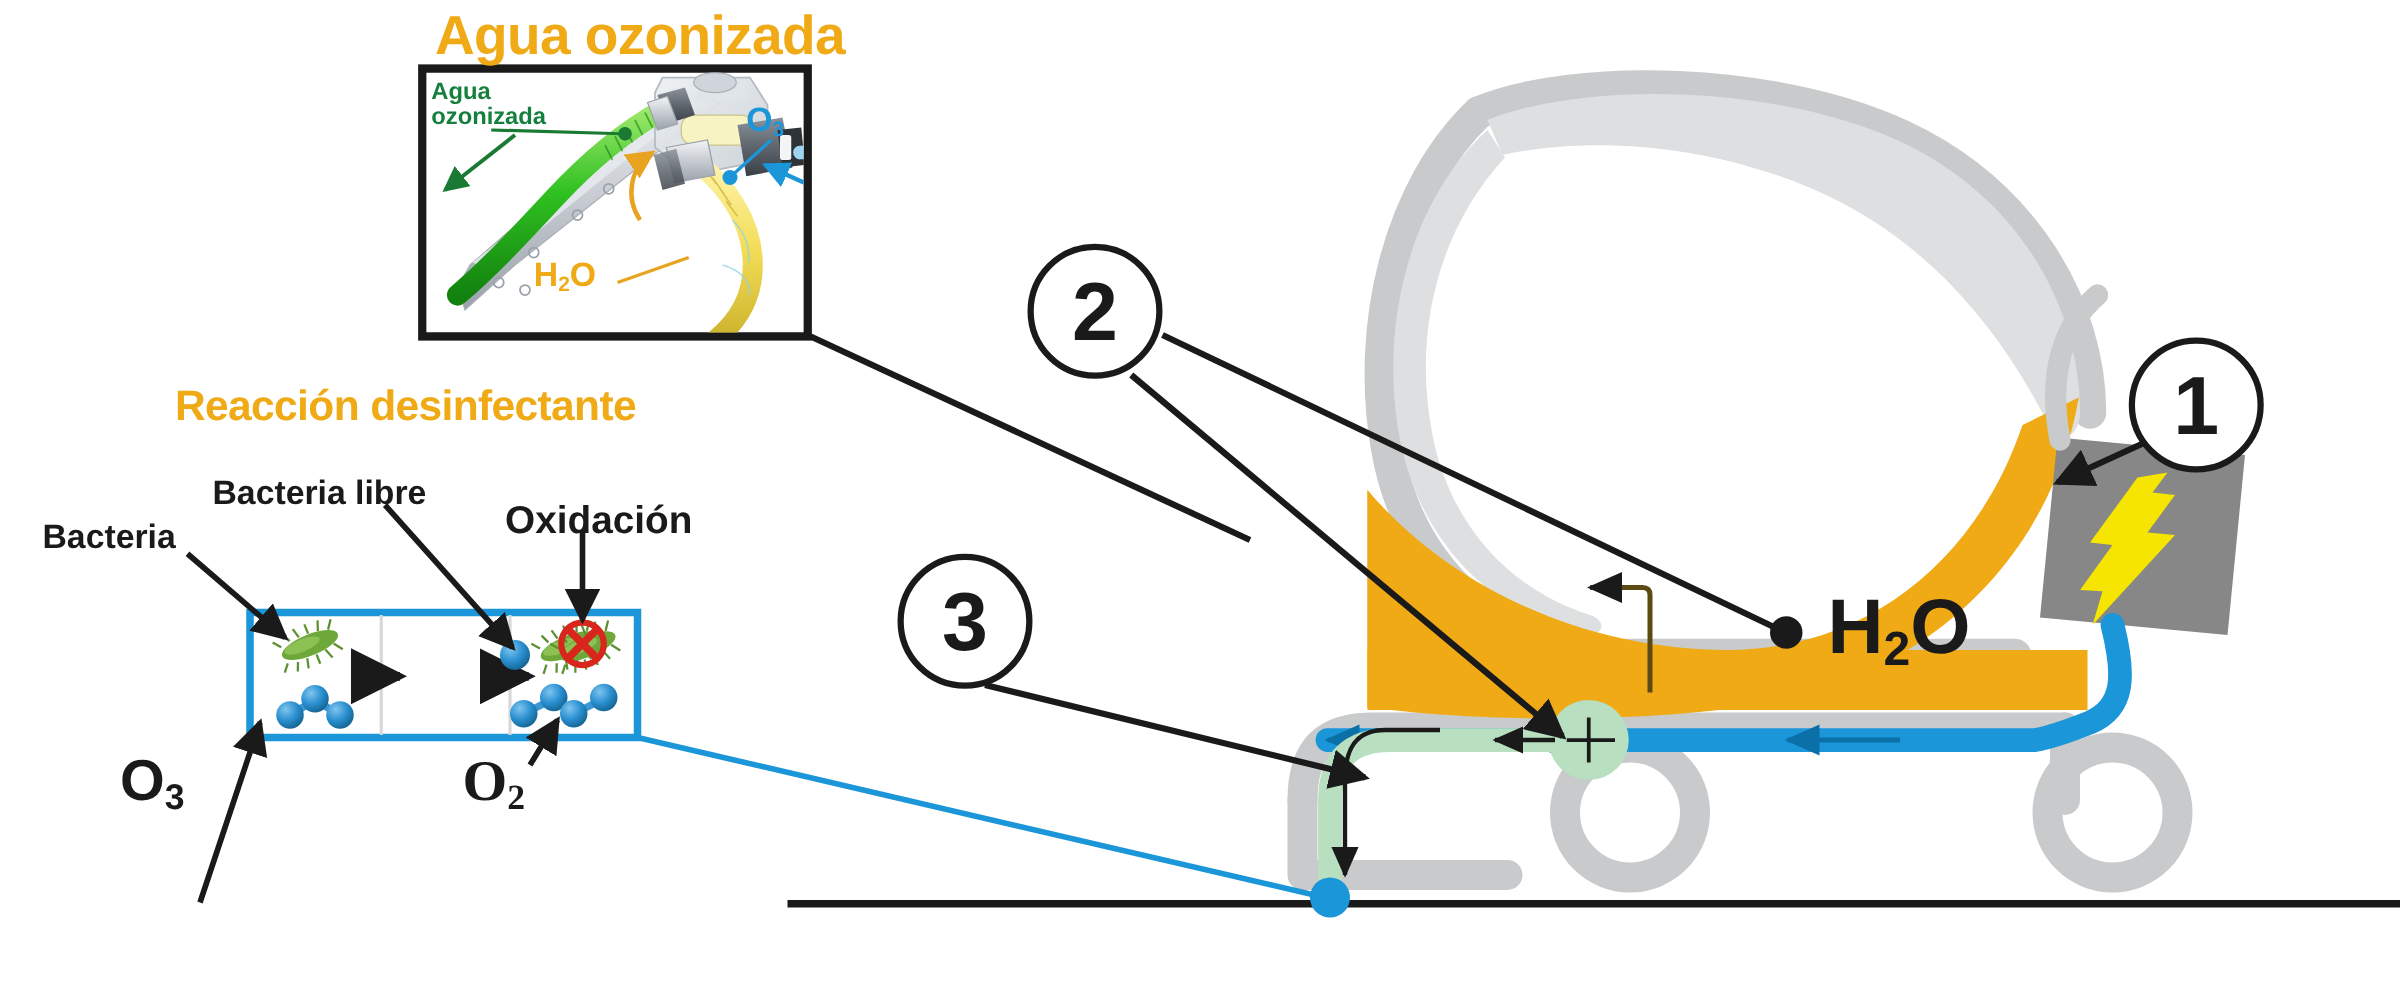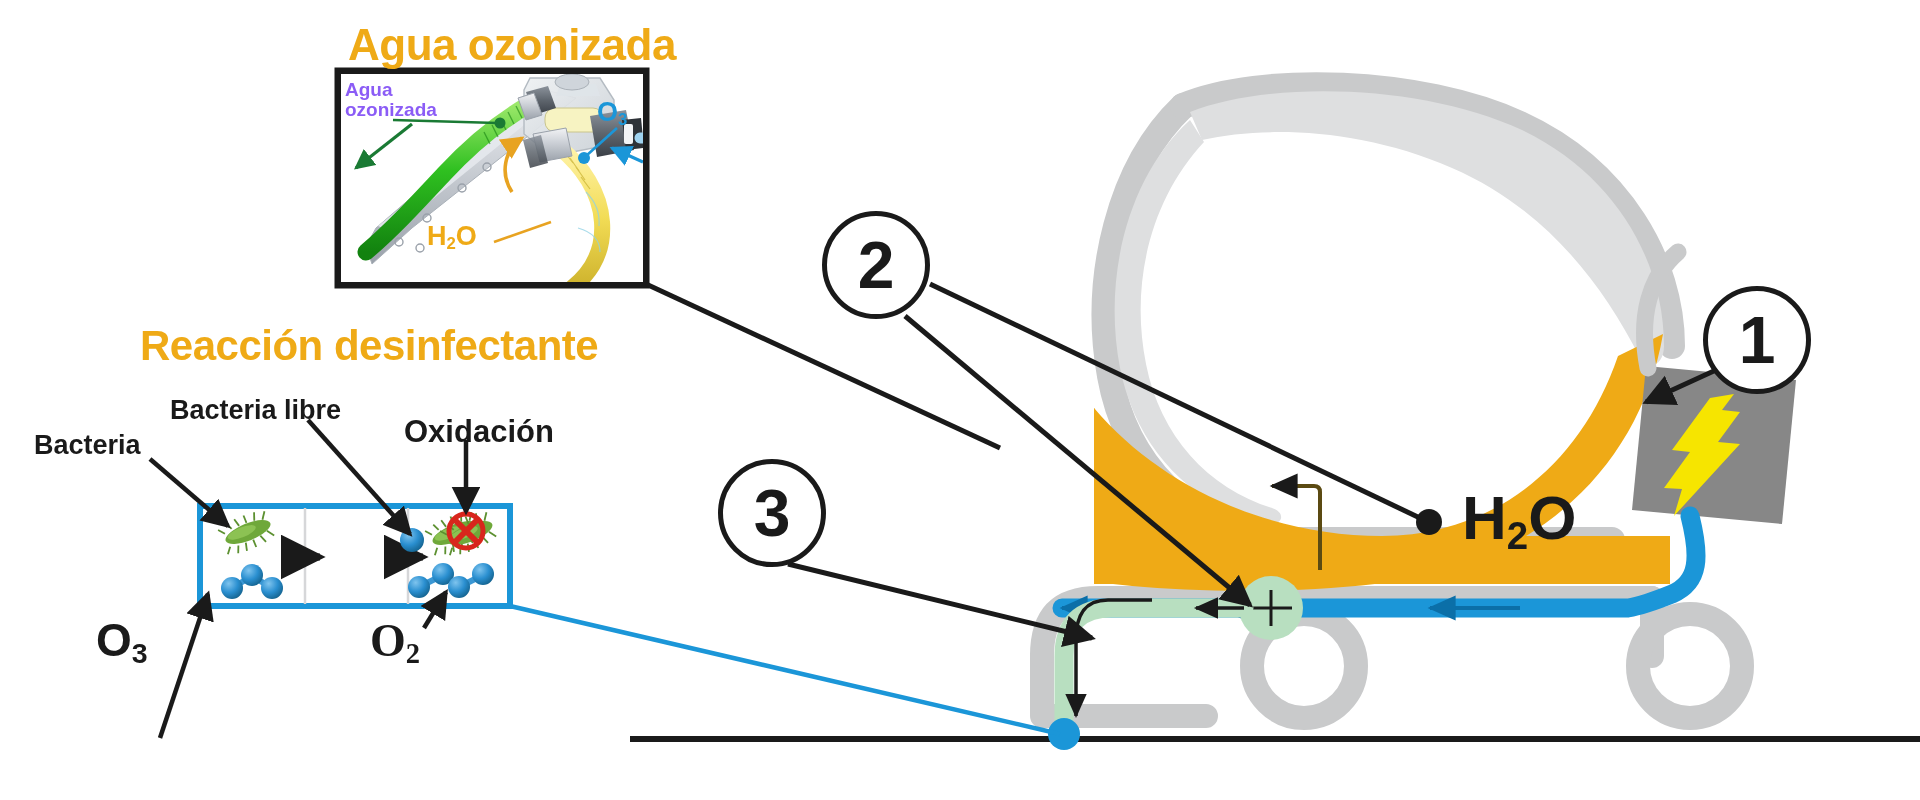--- a/index.html
+++ b/index.html
@@ -2,46 +2,46 @@
 <html><head>
 <meta charset="utf-8">
 <style>
   html,body{margin:0;padding:0;background:#ffffff;}
   body{
     width:1920px;height:800px;
     font-family:"Liberation Sans", sans-serif;
     overflow:hidden;
     position:relative;
   }
-  #stage{position:absolute;left:0;top:0;width:1920px;height:772px;margin-top:16px;}
+  #stage{position:absolute;left:0;top:0;width:1920px;height:772px;}
   #stage svg{position:absolute;left:0;top:0;}
   .htitle{
     position:absolute;
     font-weight:bold;
     color:#EFAA16;
     letter-spacing:-0.5px;
     white-space:nowrap;
   }
   #title-agua{left:348px;top:4px;font-size:44px;}
-  #title-reaccion{left:140px;top:306px;font-size:42px;}
+  #title-reaccion{left:140px;top:306px;font-size:34px;}
 
   .lbl{position:absolute;white-space:nowrap;font-weight:bold;color:#1a1a1a;}
   #lbl-bacteria{left:34px;top:414px;font-size:27px;}
   #lbl-radical{left:170px;top:379px;font-size:27px;}
   #lbl-oxidacion{left:404px;top:398px;font-size:31px;}
 
   .chem{position:absolute;font-weight:bold;color:#1a1a1a;white-space:nowrap;}
   .chem sub{font-size:.62em;vertical-align:baseline;position:relative;top:.25em;}
 
   #chem-o3-bottom{left:96px;top:597px;font-size:46px;}
   #chem-o2-bottom{left:370px;top:598px;font-size:46px;font-family:Liberation Serif, serif;}
   #chem-h2o-main{left:1462px;top:466px;font-size:62px;}
 
   .inset-lbl{position:absolute;white-space:nowrap;font-weight:bold;line-height:1.05;}
-  #inset-agua{left:345px;top:64px;font-size:19px;color:#8b5cf6;}
+  #inset-agua{left:345px;top:64px;font-size:19px;color:#15803d;}
   #inset-h2o{left:427px;top:206px;font-size:27px;color:#EFAA16;}
   #inset-o3{left:597px;top:82px;font-size:27px;color:#1b96d8;}
 
   .numcircle{
     position:absolute;
     border:5px solid #1a1a1a;
     border-radius:50%;
     background:#ffffff;
     display:flex;align-items:center;justify-content:center;
     font-weight:bold;color:#1a1a1a;

